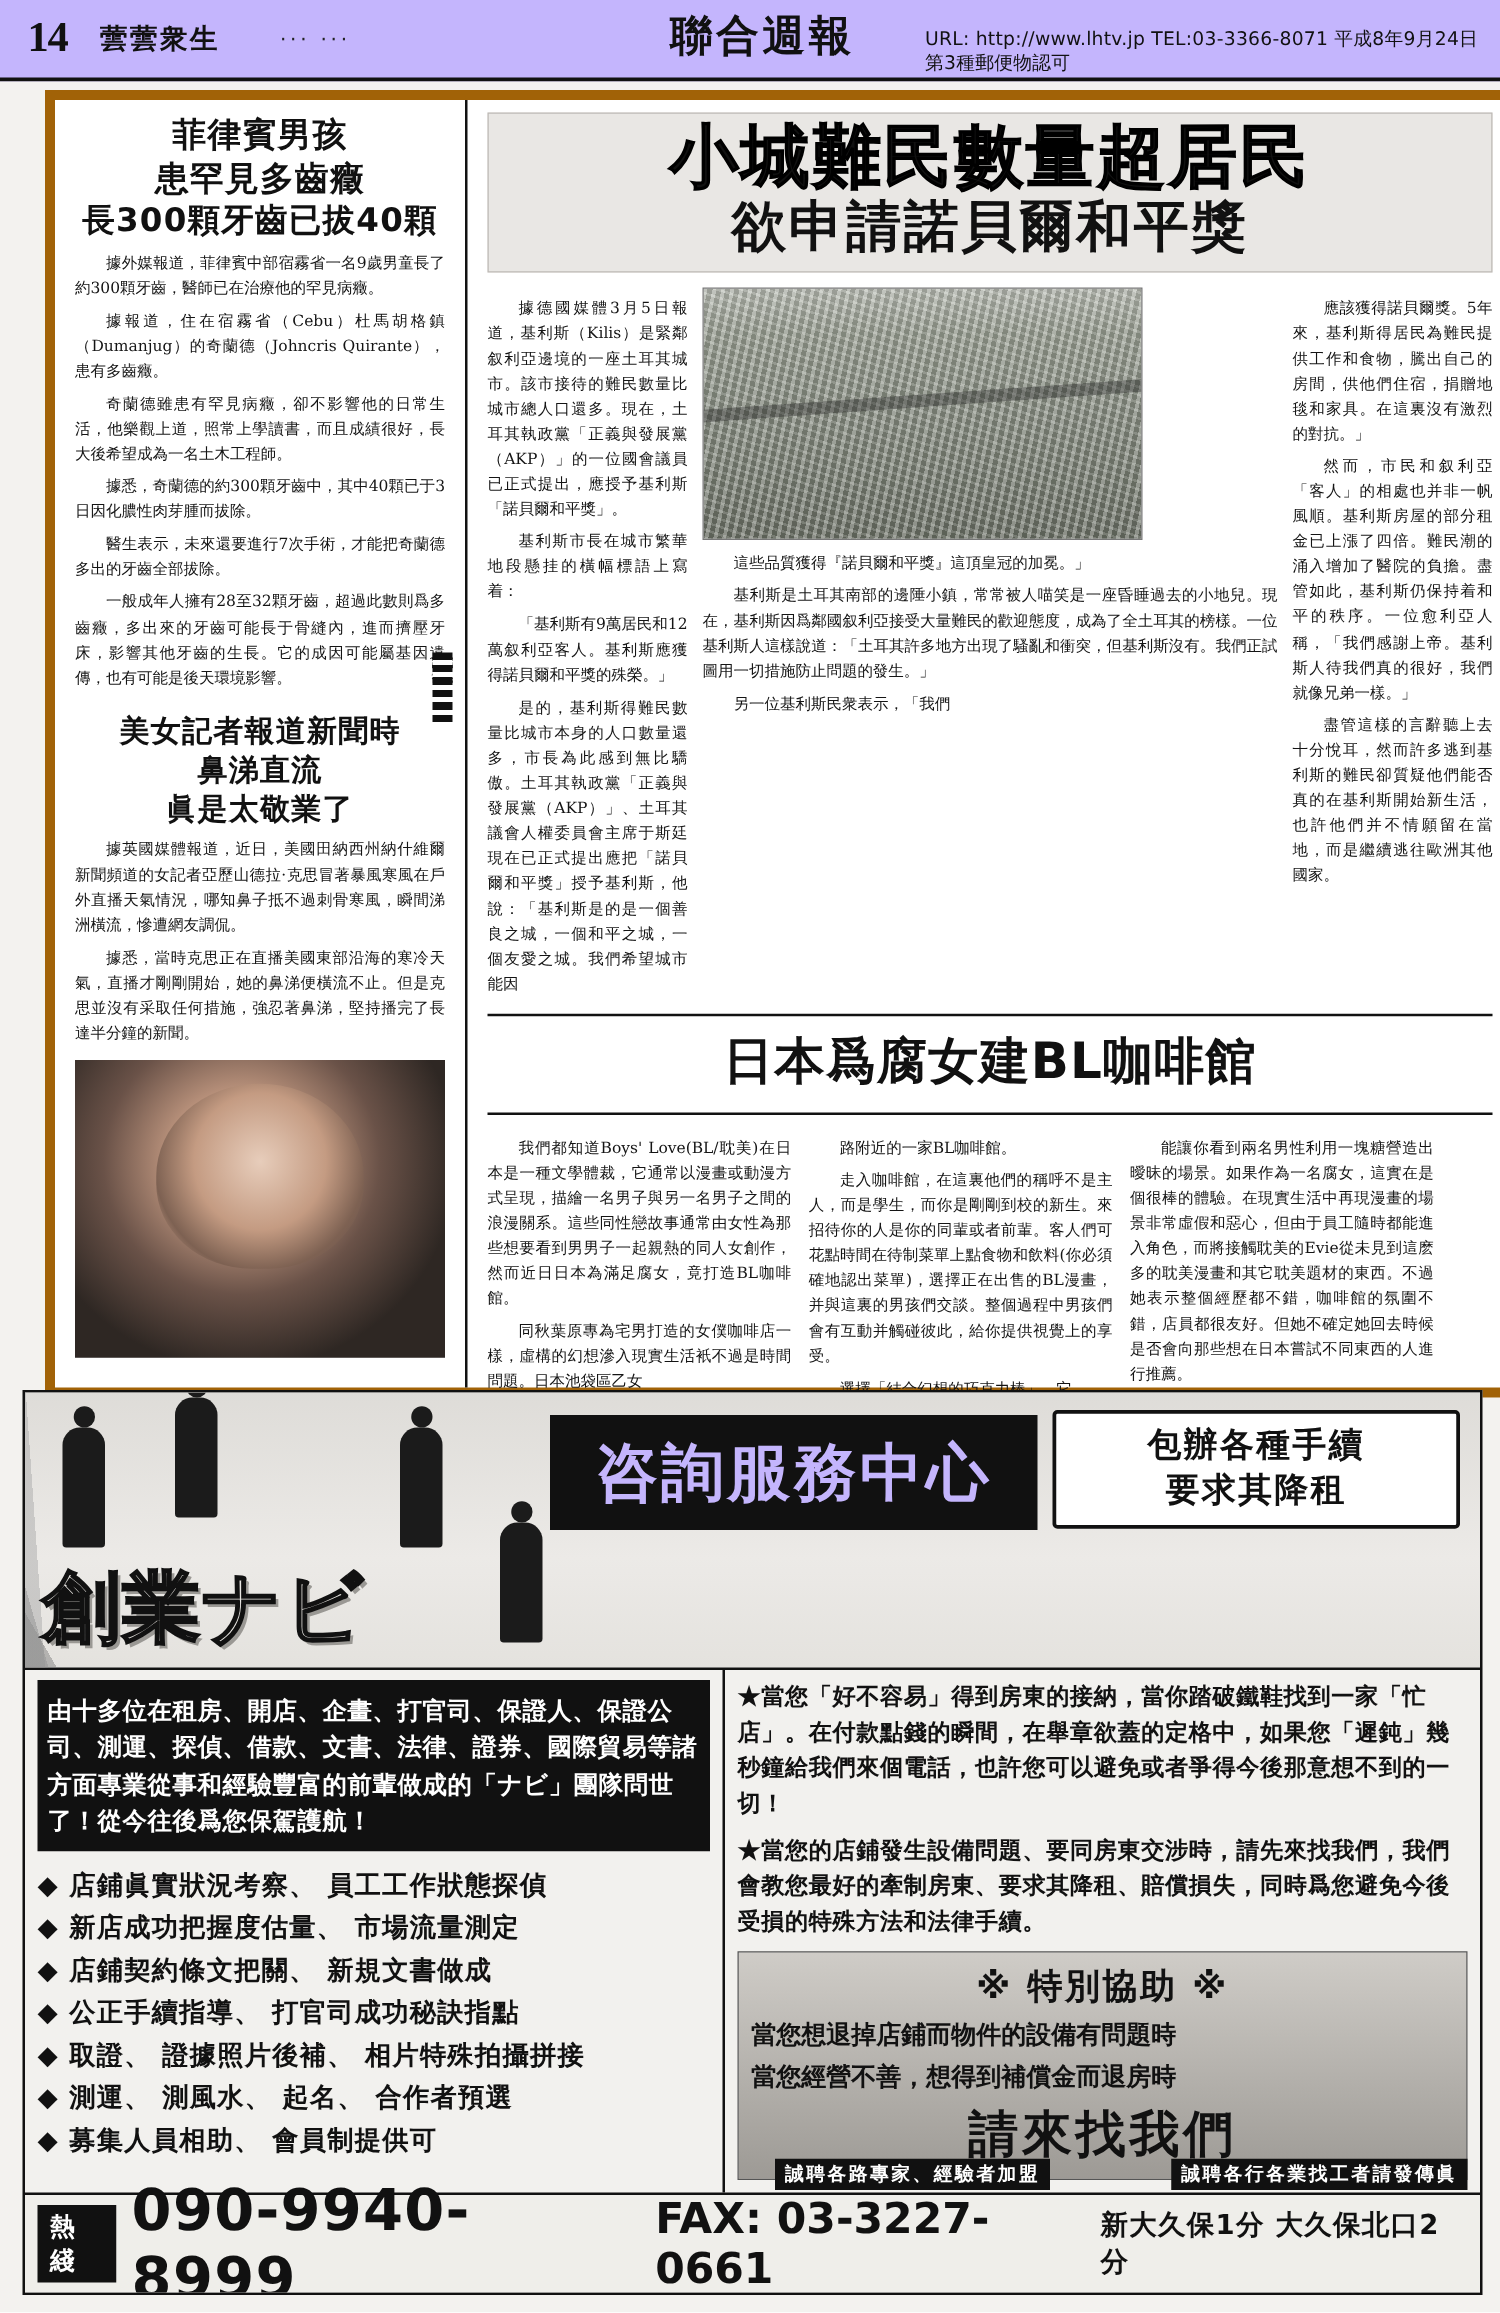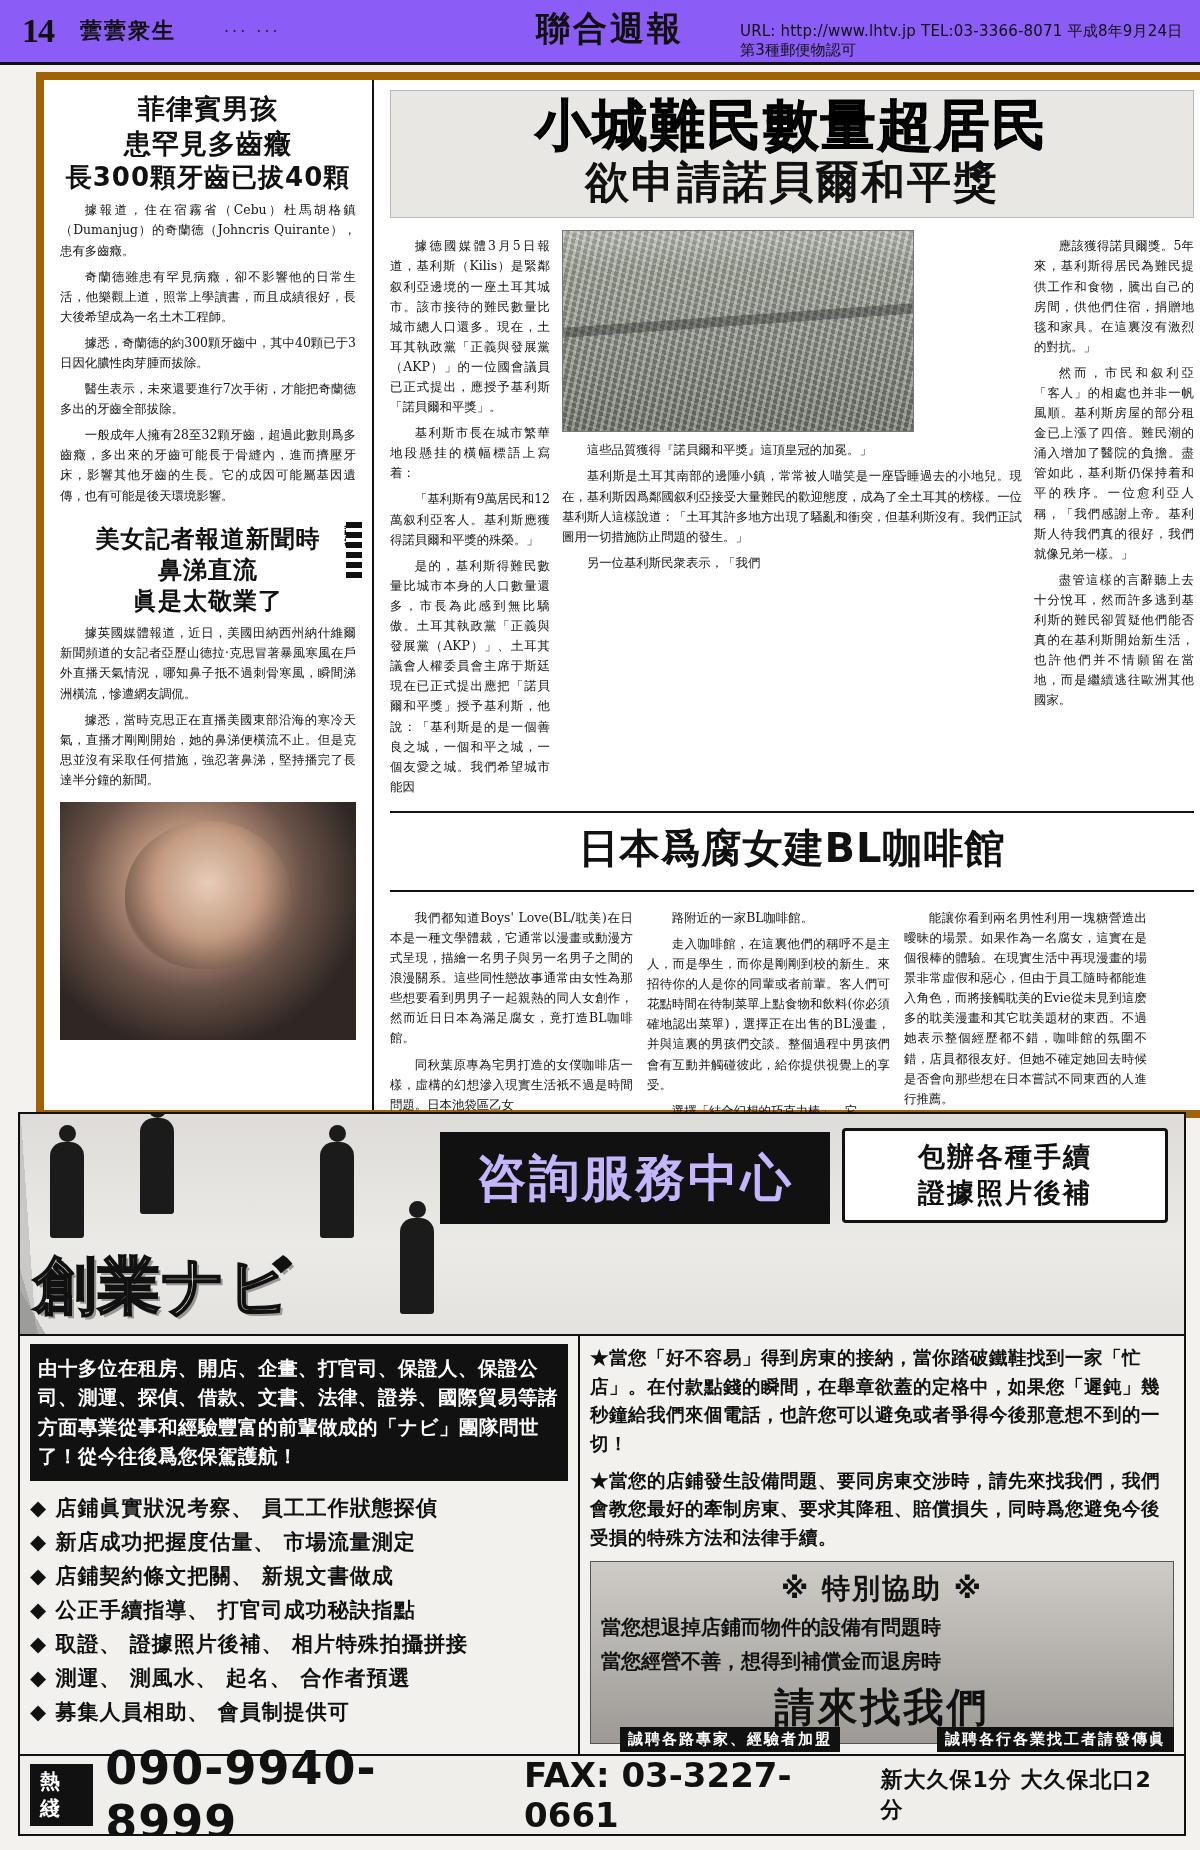--- a/index.html
+++ b/index.html
@@ -12,21 +12,21 @@
     position:relative;
   }
   .page{
     position:absolute;inset:0;
     background:#f3f2ef;
     padding:0;
   }
   
   .masthead{
     position:absolute;left:0;top:0;width:1200px;height:62px;
-    background:#8b5cf6;
+    background:#c4b5fd;
     border-bottom:3px solid #111;
     display:flex;align-items:center;
   }
   .page-num{
     font-size:34px;font-weight:bold;margin-left:22px;letter-spacing:-1px;
     font-family:"Liberation Serif",serif;
   }
   .mast-sub{
     font-size:22px;font-weight:bold;margin-left:26px;letter-spacing:2px;
     font-family:"DejaVu Sans",sans-serif;
@@ -259,20 +259,21 @@
 
   <div class="frame">
 
     <div class="col-left">
       <div class="headline-main">
         <div>菲律賓男孩</div>
         <div>患罕見多齒癥</div>
         <div class="l3">長300顆牙齒已拔40顆</div>
       </div>
       <div class="body-cn">
+        <p>據外媒報道，菲律賓中部宿霧省一名9歲男童長了約300顆牙齒，醫師已在治療他的罕見病癥。</p>
         <p>據報道，住在宿霧省（Cebu）杜馬胡格鎮（Dumanjug）的奇蘭德（Johncris Quirante），患有多齒癥。</p>
         <p>奇蘭德雖患有罕見病癥，卻不影響他的日常生活，他樂觀上道，照常上學讀書，而且成績很好，長大後希望成為一名土木工程師。</p>
         <p>據悉，奇蘭德的約300顆牙齒中，其中40顆已于3日因化膿性肉芽腫而拔除。</p>
         <p>醫生表示，未來還要進行7次手術，才能把奇蘭德多出的牙齒全部拔除。</p>
         <p>一般成年人擁有28至32顆牙齒，超過此數則爲多齒癥，多出來的牙齒可能長于骨縫內，進而擠壓牙床，影響其他牙齒的生長。它的成因可能屬基因遺傳，也有可能是後天環境影響。</p>
       </div>
 
       <div class="sub-headline">
         <div>美女記者報道新聞時</div>
         <div>鼻涕直流</div>
@@ -345,21 +346,21 @@
     <div class="ad-top">
       <div class="ad-arrows"></div>
       <div class="silhouette" style="left:30px;bottom:96px;"></div>
       <div class="silhouette" style="left:120px;bottom:120px;"></div>
       <div class="silhouette" style="left:300px;bottom:96px;"></div>
       <div class="silhouette" style="left:380px;bottom:20px;"></div>
       <div class="ad-brand">創業ナビ</div>
       <div class="ad-title">咨詢服務中心</div>
       <div class="ad-badge">
         <div>包辦各種手續</div>
-        <div>證據照片後補</div>
+        <div>要求其降租</div>
       </div>
     </div>
 
     <div class="ad-mid">
       <div class="ad-left">
         <div class="ad-box">由十多位在租房、開店、企畫、打官司、保證人、保證公司、測運、探偵、借款、文書、法律、證券、國際貿易等諸方面專業從事和經驗豐富的前輩做成的「ナビ」團隊問世了！從今往後爲您保駕護航！</div>
         <div class="ad-list">
           <div>◆ 店鋪眞實狀況考察、 員工工作狀態探偵</div>
           <div>◆ 新店成功把握度估量、 市場流量測定</div>
           <div>◆ 店鋪契約條文把關、 新規文書做成</div>

